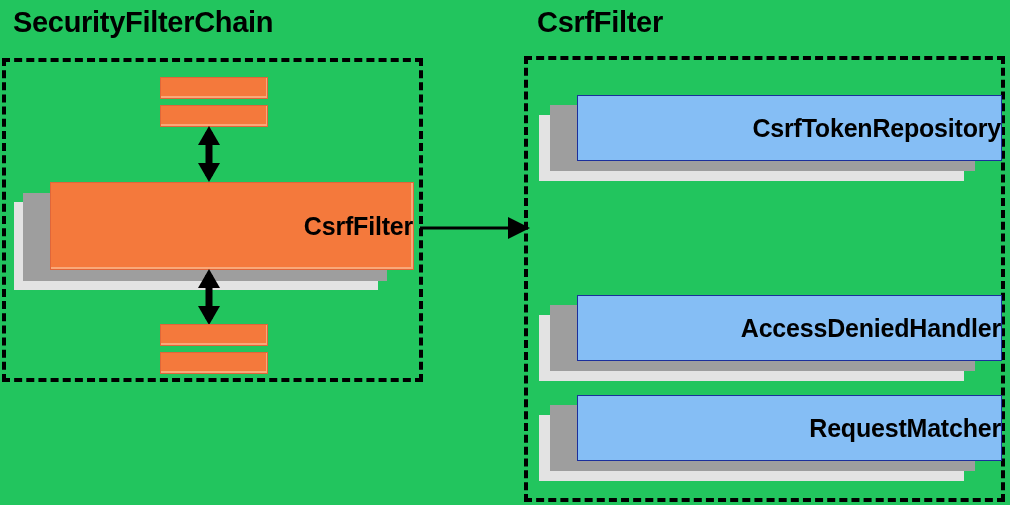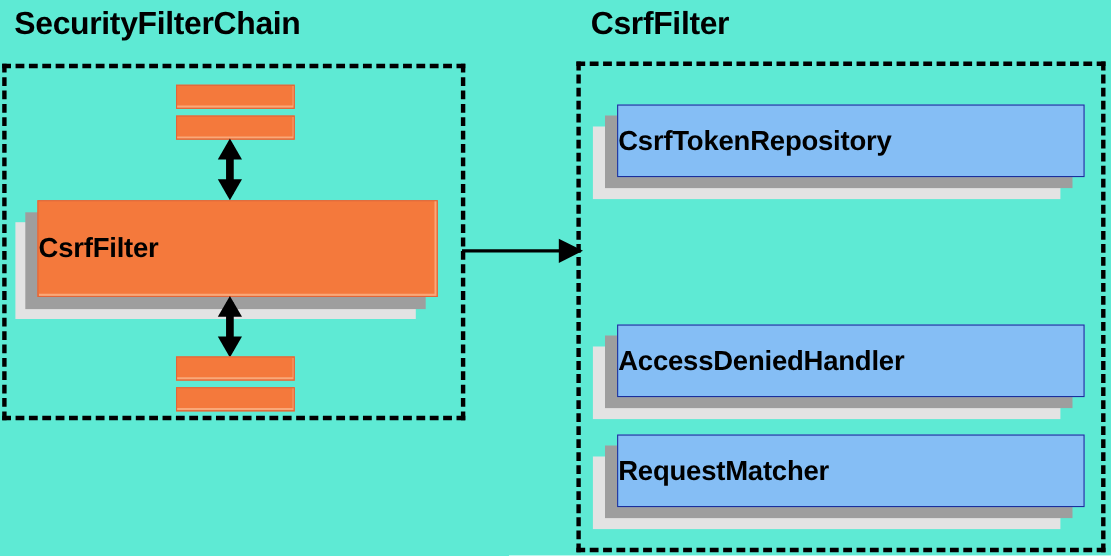--- a/index.html
+++ b/index.html
@@ -8,21 +8,21 @@
     padding: 0;
     background: #ffffff;
   }
   body {
     font-family: "Liberation Sans", sans-serif;
   }
   #canvas {
     position: relative;
     width: 1010px;
     height: 505px;
-    background: #5eead4;
+    background: #22c55e;
     overflow: hidden;
   }
 
   
   .panel-title {
     position: absolute;
     font-family: "Liberation Sans", sans-serif;
     font-weight: bold;
     font-size: 29px;
     line-height: 30px;
@@ -55,27 +55,27 @@
   }
   .stack .layer-back,
   .stack .layer-mid {
     position: absolute;
     box-sizing: border-box;
   }
   .stack .layer-back { background: #e3e3e3; }
   .stack .layer-mid  { background: #9e9e9e; }
   .stack .layer-front {
     position: absolute;
-    left: 0; top: 0;
+    left: 16px; top: 0;
     width: 100%;
     height: 100%;
     box-sizing: border-box;
     display: flex;
     align-items: center;
-    justify-content: flex-start;
+    justify-content: flex-end;
   }
   .stack .layer-front .box-label {
     font-family: "Liberation Sans", sans-serif;
     font-weight: bold;
     font-size: 25px;
     line-height: 26px;
     color: #000000;
     white-space: nowrap;
     letter-spacing: -0.2px;
     text-align: center;

